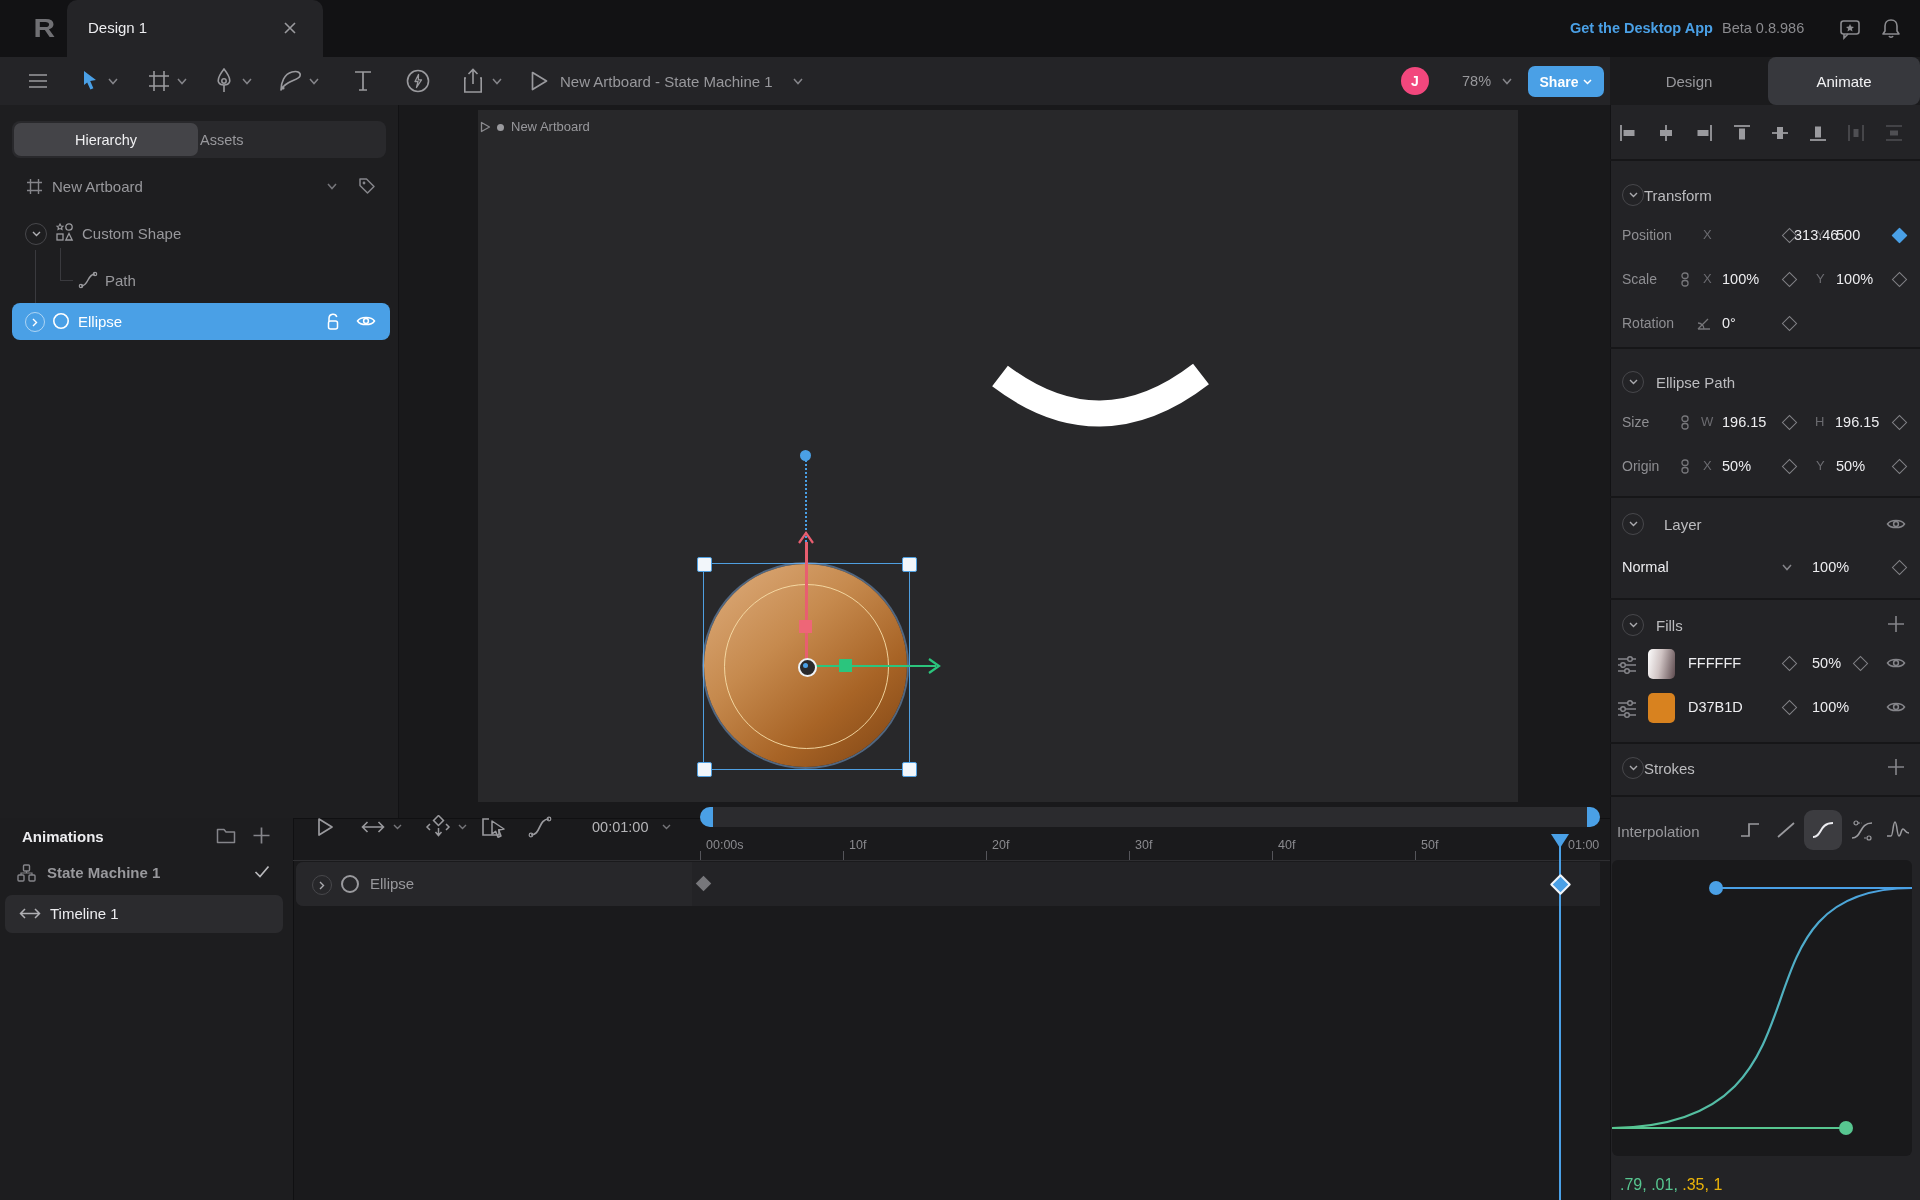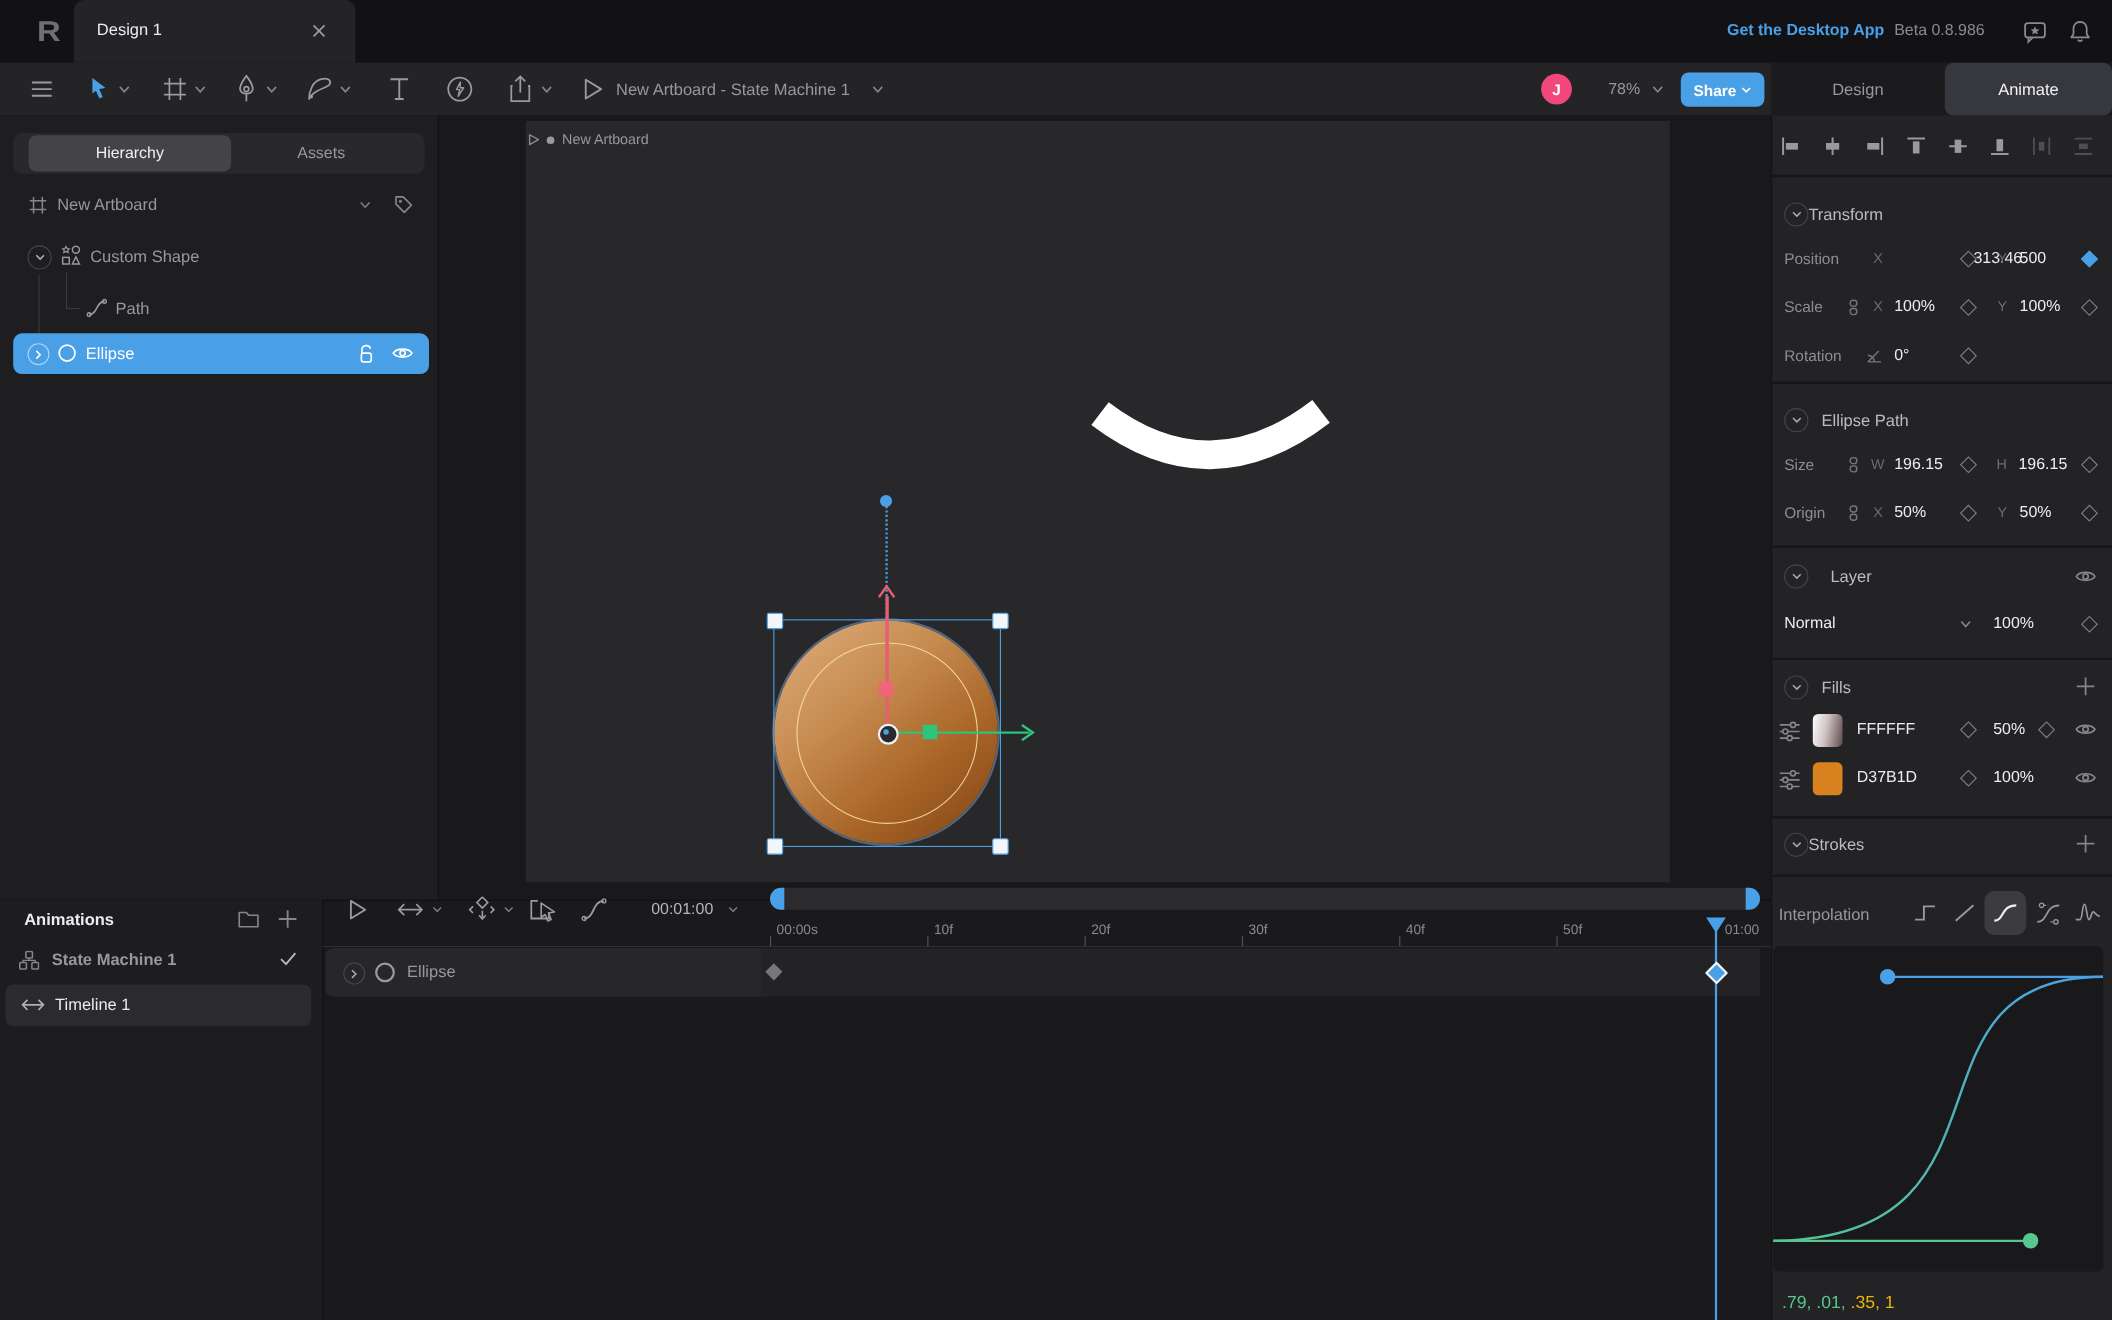--- a/index.html
+++ b/index.html
@@ -119,24 +119,24 @@
       <span style="font-size:15px;color:#98989c;">Design</span>
     </div>
     <div class="abs row" style="left:158px;top:0;width:152px;height:48px;background:#37383d;border-radius:8px;justify-content:center;">
       <span style="font-size:15px;color:#f2f2f4;">Animate</span>
     </div>
   </div>
 
   <div class="abs" style="left:0;top:105px;width:398px;height:713px;background:#1e1e20;border-right:1px solid #121214;"></div>
 
   <div class="abs" style="left:12px;top:121px;width:374px;height:37px;background:#29292c;border-radius:8px;">
-    <div class="abs row" style="left:2px;top:2px;width:184px;height:33px;background:#444448;border-radius:7px;justify-content:center;margin-left:12px;">
+    <div class="abs row" style="left:2px;top:2px;width:184px;height:33px;background:#444448;border-radius:7px;justify-content:center;">
       <span style="font-size:14.5px;color:#f0f0f2;">Hierarchy</span>
     </div>
-    <div class="abs row" style="left:188px;top:2px;width:184px;height:33px;justify-content:center;">
+    <div class="abs row" style="left:188px;top:2px;width:184px;height:33px;justify-content:flex-start;">
       <span style="font-size:14.5px;color:#98989c;">Assets</span>
     </div>
   </div>
 
   <div class="abs" style="left:35px;top:250px;width:1px;height:66px;background:#3a3a3e;"></div>
   <div class="abs" style="left:60px;top:248px;width:1px;height:32px;background:#3a3a3e;"></div>
   <div class="abs" style="left:60px;top:280px;width:13px;height:1px;background:#3a3a3e;"></div>
 
   <div class="abs row" style="left:0;top:170px;width:398px;height:32px;">
     <svg class="abs" style="left:26px;top:8px;" width="17" height="17" viewBox="0 0 17 17">

